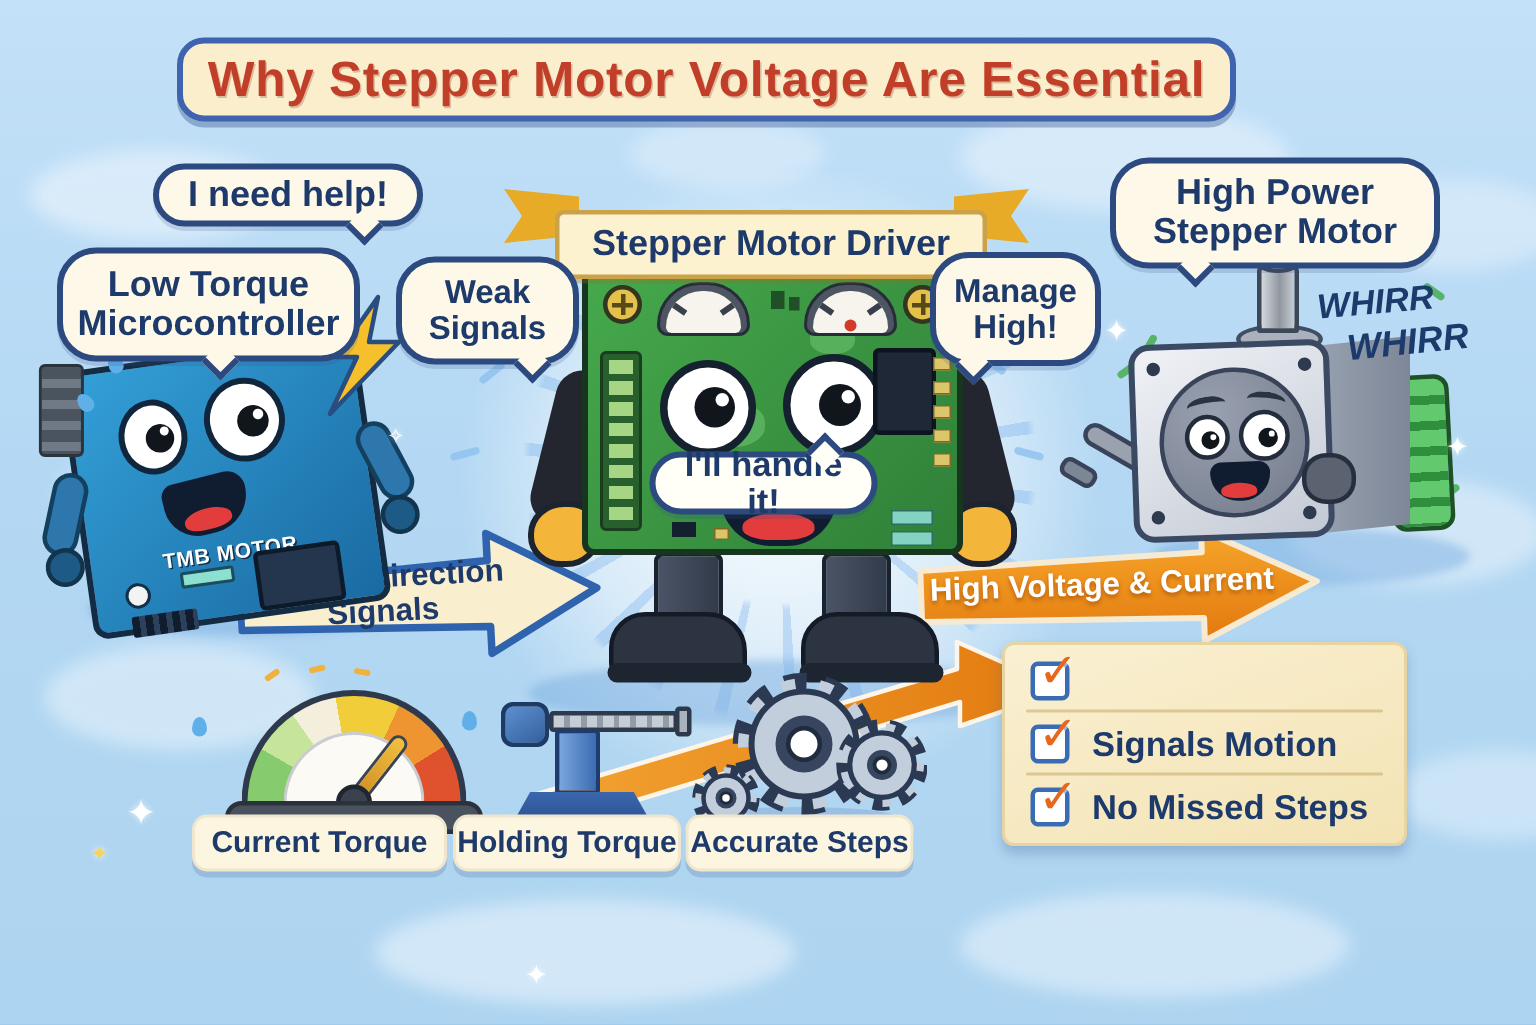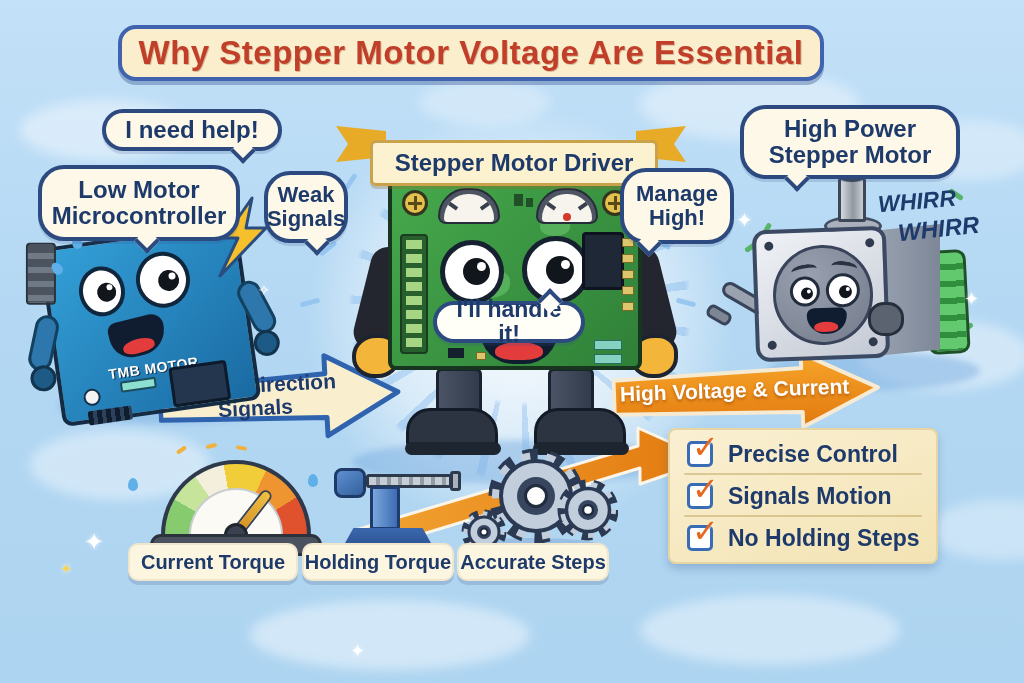--- a/index.html
+++ b/index.html
@@ -212,24 +212,24 @@
     <div class="center">
       <span>Stepper Motor Driver</span>
     </div>
   </div>
 
   <div class="bubble" style="left:102px;top:109px;width:180px;height:42px;font-size:24px;">
     <span>I need help!</span>
     <div class="tail" style="left:128px;"></div>
   </div>
   <div class="bubble" style="left:38px;top:165px;width:202px;height:76px;font-size:24px;">
-    <span>Low Motor Microcontroller</span>
+    <span>Low Torque Microcontroller</span>
     <div class="tail" style="left:96px;"></div>
   </div>
-  <div class="bubble" style="left:264px;top:171px;width:84px;height:72px;font-size:22px;">
+  <div class="bubble" style="left:264px;top:171px;width:122px;height:72px;font-size:22px;">
     <span>Weak Signals</span>
     <div class="tail" style="right:18px;"></div>
   </div>
   <div class="bubble" style="left:620px;top:168px;width:114px;height:76px;font-size:22px;">
     <span>Manage High!</span>
     <div class="tail" style="left:16px;"></div>
   </div>
   <div class="bubble" style="left:740px;top:105px;width:220px;height:74px;font-size:24px;">
     <span>High Power Stepper Motor</span>
     <div class="tail" style="left:44px;"></div>
@@ -415,35 +415,34 @@
     </linearGradient>
       </defs>
     <polygon points="8,118 290,34 290,16 362,48 292,72 292,56 22,138" fill="url(#og2)" stroke="#fdf6e8" stroke-width="3" stroke-linejoin="round"></polygon>
   </svg>
 
   <div class="checklist">
     <div class="check-row">
       <div class="checkbox">
         <span class="checkmark">✓</span>
       </div>
-      <span class="check-label">Precise Control</span>
       <div class="check-rule"></div>
     </div>
     <div class="check-row">
       <div class="checkbox">
         <span class="checkmark">✓</span>
       </div>
       <span class="check-label">Signals Motion</span>
       <div class="check-rule"></div>
     </div>
     <div class="check-row">
       <div class="checkbox">
         <span class="checkmark">✓</span>
       </div>
-      <span class="check-label">No Holding Steps</span>
+      <span class="check-label">No Missed Steps</span>
     </div>
   </div>
 
   <div class="gauge">
     <div class="tick" style="left:30px;top:4px;transform:rotate(-35deg);"></div>
     <div class="tick" style="left:60px;top:0;transform:rotate(-12deg);"></div>
     <div class="tick" style="left:90px;top:2px;transform:rotate(10deg);"></div>
     <div class="dial"></div>
     <div class="dial-inner"></div>
     <div class="needle"></div>

